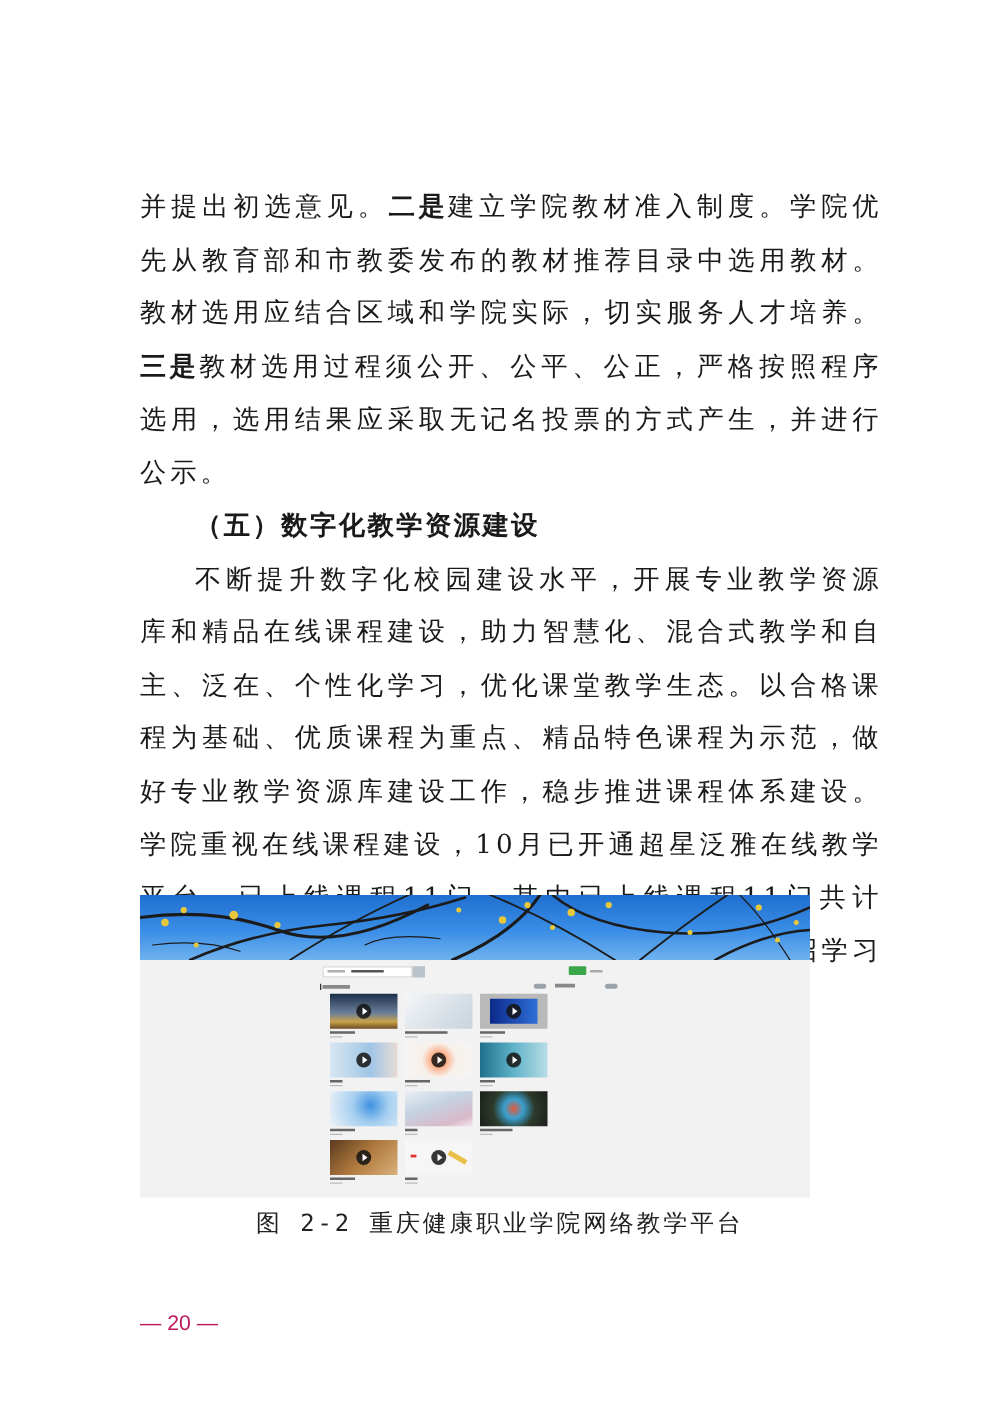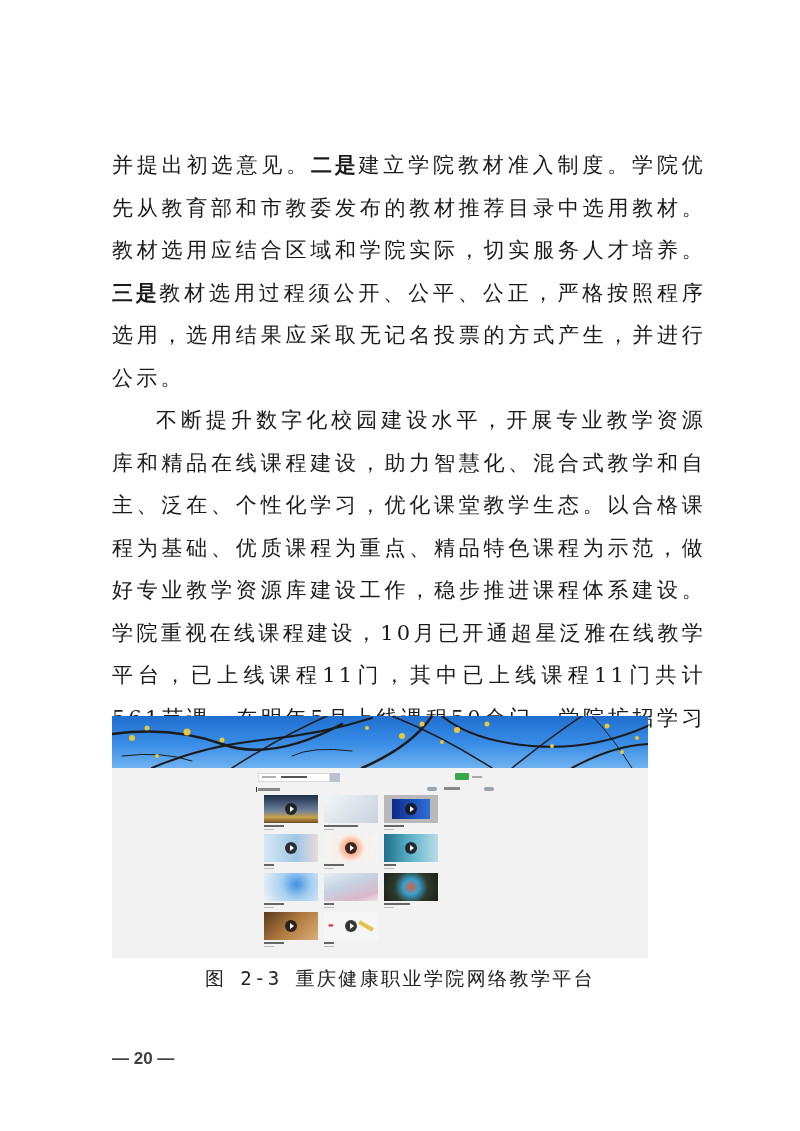--- a/index.html
+++ b/index.html
@@ -31,27 +31,28 @@
   .grid { position: absolute; left: 152px; top: 27px; }
   .card { position: absolute; width: 54px; }
   .thumb { width: 54px; height: 28px; position: relative; overflow: hidden; }
   .play { position: absolute; left: 21px; top: 8px; width: 12px; height: 12px; border-radius: 50%; background: rgba(20,20,20,0.85); }
   .play::after { content: ""; position: absolute; left: 5px; top: 3px; border-left: 4px solid #fff; border-top: 3px solid transparent; border-bottom: 3px solid transparent; }
   .ctitle { width: 20px; height: 2px; background: #666; margin-top: 2px; }
   .csub { width: 10px; height: 1px; background: #bbb; margin-top: 2px; }
 
   .caption { position: absolute; left: 0; width: 800px; top: 966px; text-align: center; font-size: 19px; letter-spacing: 2.4px;
              font-family: "DejaVu Sans Mono", "Liberation Mono", monospace; color: #222; }
-  .pagenum { position: absolute; left: 112px; top: 1049px; font-size: 17px; font-family: "Liberation Sans", sans-serif; color: #404040; font-weight: bold; }
+  .pagenum { position: absolute; left: 112px; top: 1049px; font-size: 17px; font-family: "Liberation Sans", sans-serif; color: #be185d; }
 </style>
 </head>
 <body>
 
 <div class="page">
   <p class="para"><span>并提出初选意见。</span><span class="bold">二是</span><span>建立学院教材准入制度。学院优先从教育部和市教委发布的教材推荐目录中选用教材。教材选用应结合区域和学院实际，切实服务人才培养。</span><span class="bold">三是</span><span>教材选用过程须公开、公平、公正，严格按照程序选用，选用结果应采取无记名投票的方式产生，并进行公示。</span></p>
+  <h3 class="heading">（五）数字化教学资源建设</h3>
   <p class="para indent">不断提升数字化校园建设水平，开展专业教学资源库和精品在线课程建设，助力智慧化、混合式教学和自主、泛在、个性化学习，优化课堂教学生态。以合格课程为基础、优质课程为重点、精品特色课程为示范，做好专业教学资源库建设工作，稳步推进课程体系建设。学院重视在线课程建设，10月已开通超星泛雅在线教学平台，已上线课程11门，其中已上线课程11门共计561节课，在明年5月上线课程50余门。学院扩招学习平台线上课程65门。</p>
 </div>
 
 <div class="figure">
   <div class="banner">
     <svg width="536" height="52" viewBox="0 0 536 52">
       <g stroke="#1b1b1b" fill="none" stroke-linecap="round">
         <path d="M0 18 Q60 10 110 28 T230 8" stroke-width="2.5"></path>
         <path d="M40 52 Q90 30 150 24 T260 2" stroke-width="2"></path>
         <path d="M120 52 Q170 20 215 0" stroke-width="1.5"></path>
@@ -170,14 +171,14 @@
             <div style="position:absolute;left:34px;top:12px;width:16px;height:4px;background:#e8c04a;transform:rotate(30deg)"></div>
             <span class="play"></span>
           </div>
         <div class="ctitle" style="width:10px"></div>
           <div class="csub"></div>
       </div>
     </div>
   </div>
 </div>
 
-<div class="caption">图 2-3 重庆健康职业学院网络教学平台</div>
+<div class="caption">图 2-2 重庆健康职业学院网络教学平台</div>
 <div class="pagenum">— 20 —</div>
 
 </body></html>

